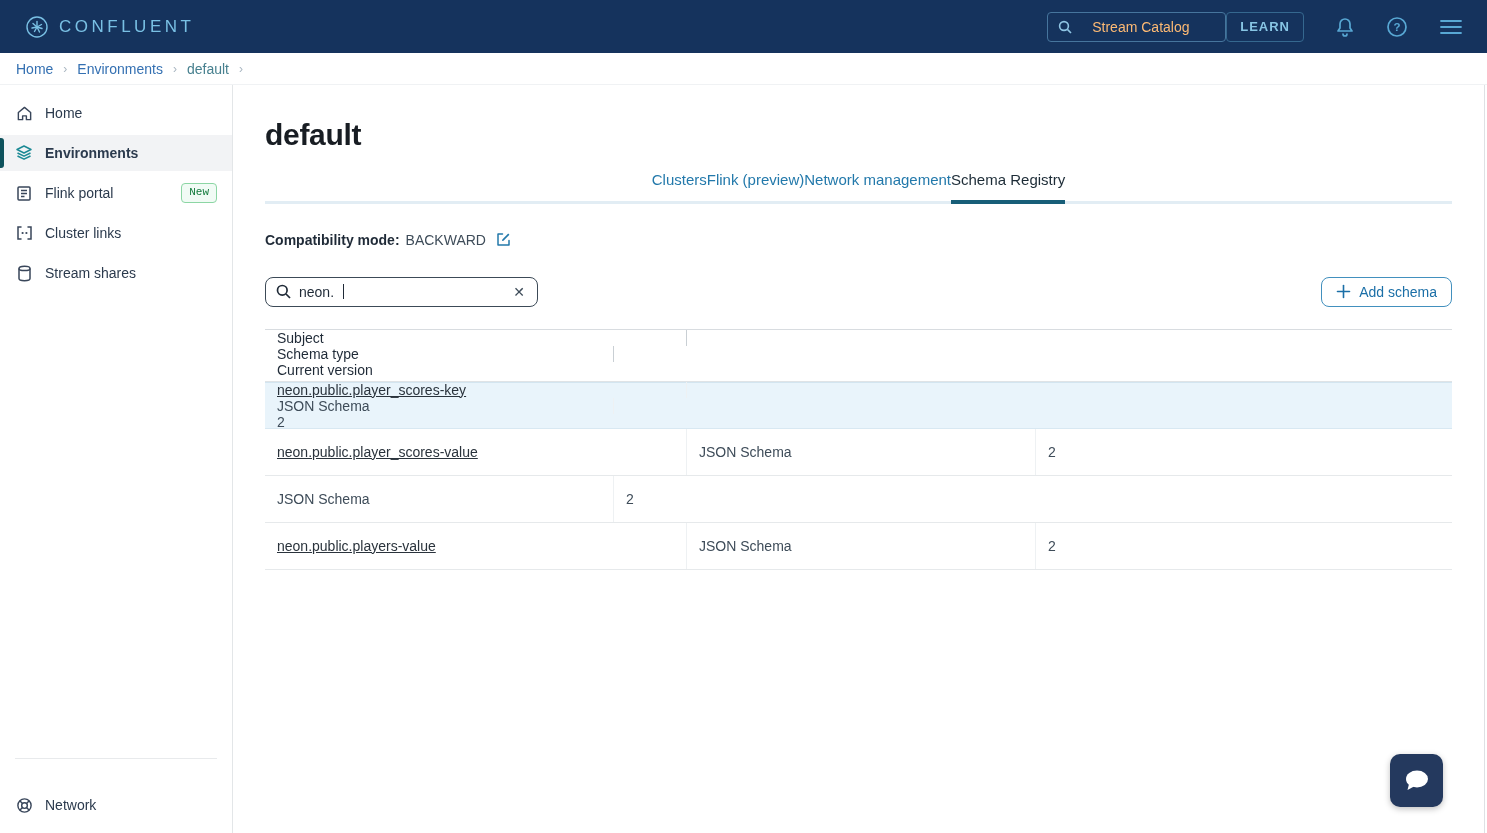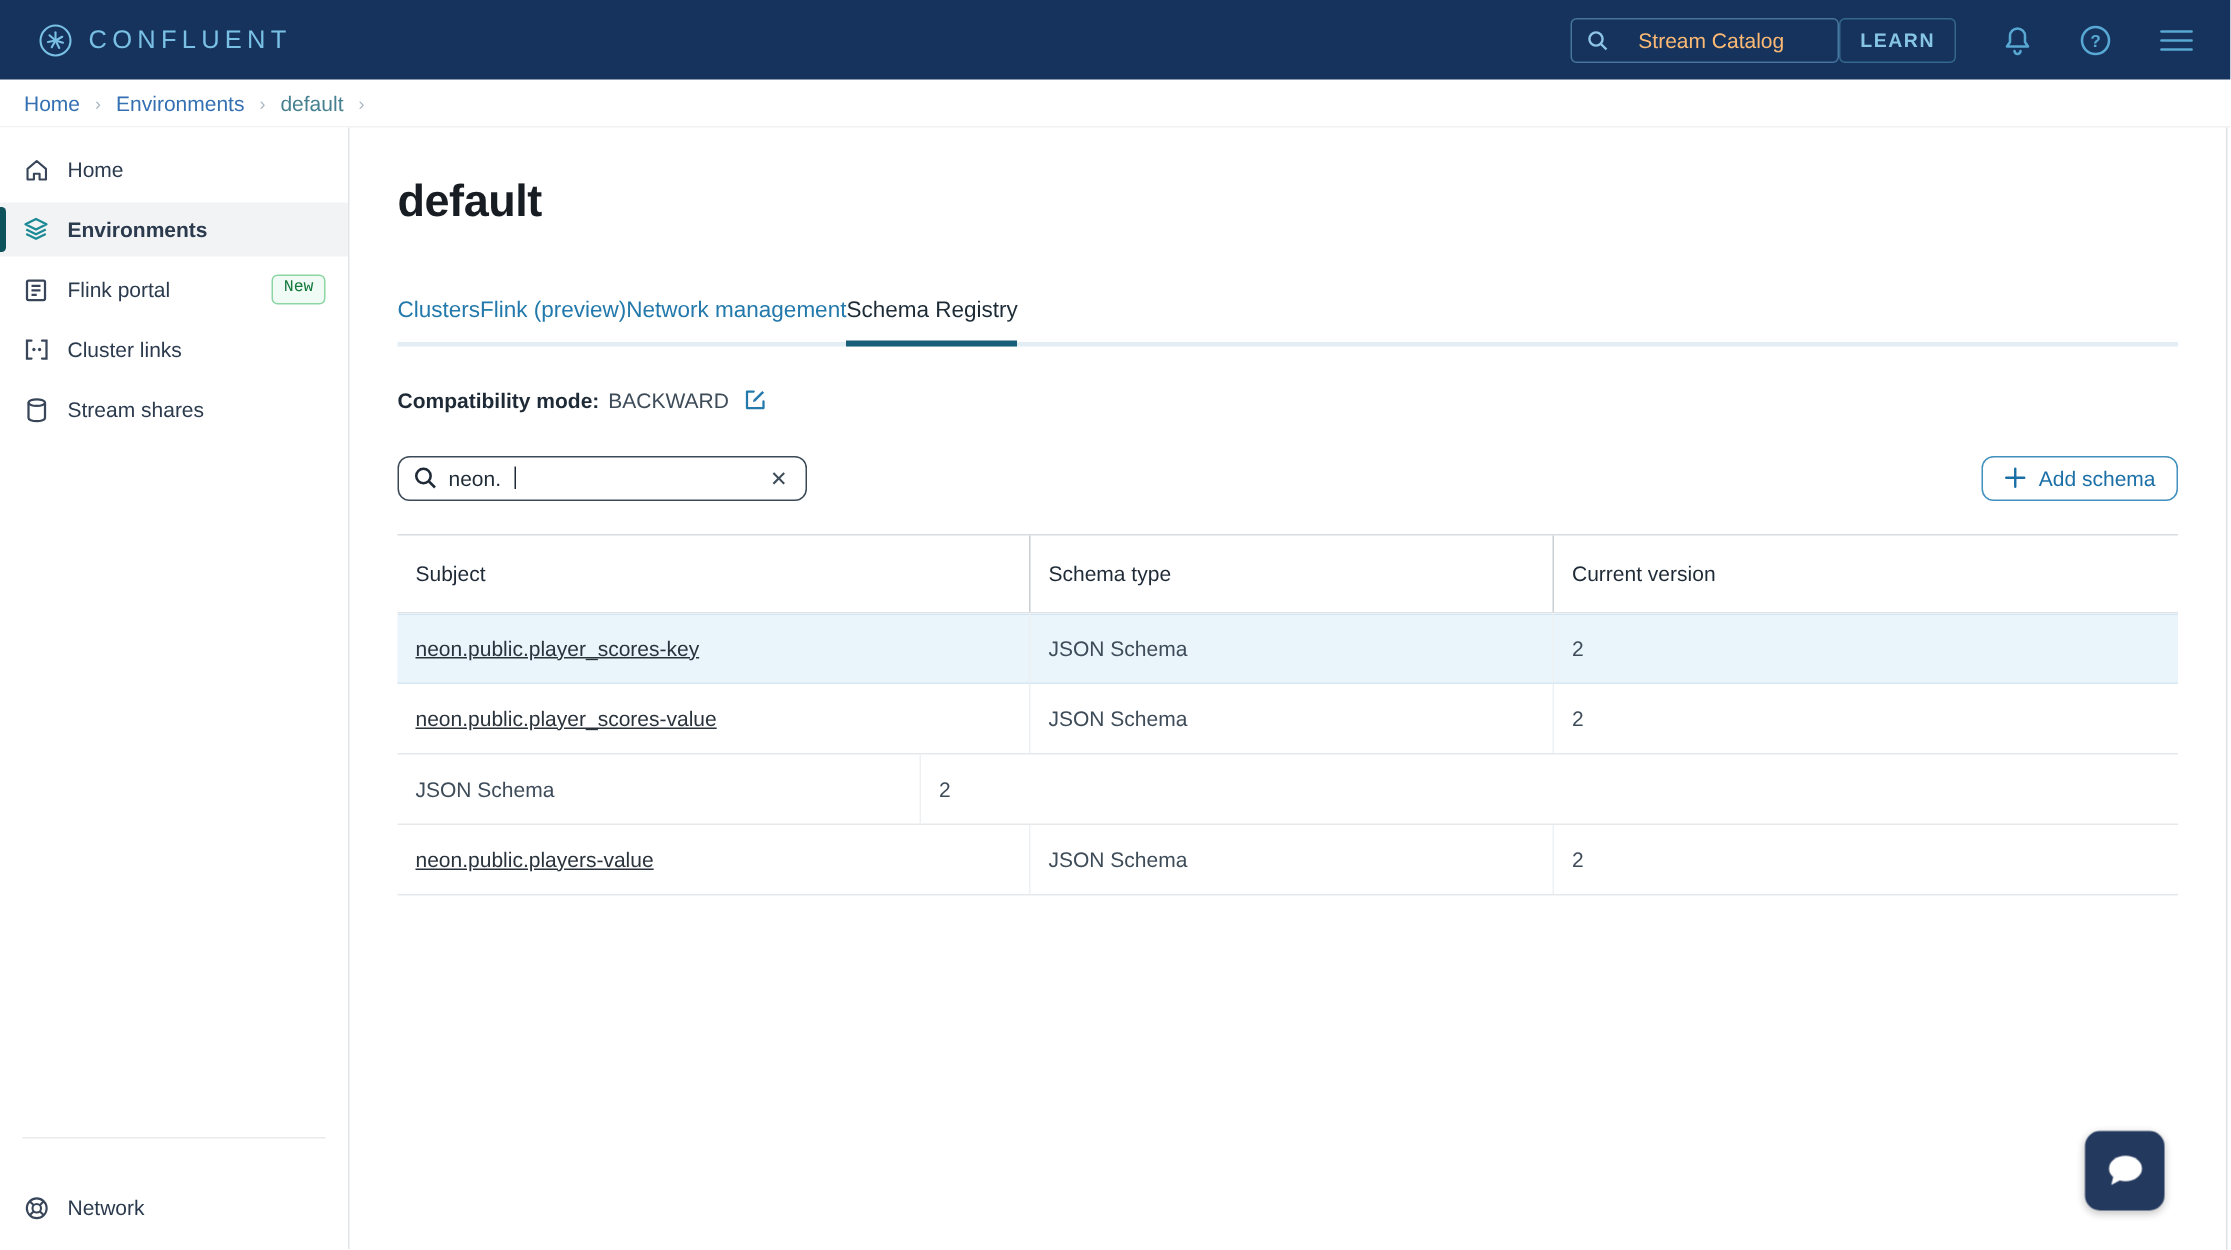--- a/index.html
+++ b/index.html
@@ -40,21 +40,21 @@
     width:4px; background:#0e525c; border-radius:0 3px 3px 0; }
   .side-icon { width:18px; display:flex; justify-content:center; }
   .badge-new { margin-left:auto; font-size:11px; color:#127a3c; background:#f1fbf5;
     border:1px solid #8cd6a4; border-radius:4px; padding:2px 7px; line-height:1.2;font-family:Liberation Mono, monospace; }
   .side-bottom { margin-top:auto; padding-bottom:8px; }
   .side-divider { height:1px; background:#e8eaec; margin:0 15px 28px 15px; }
 
   
   .main { flex:1; padding:33px 35px 0 32px; position:relative; }
   .page-title { font-size:30px; font-weight:700; color:#181d23; letter-spacing:-0.3px; }
-  .tabs { display:flex; margin-top:46px; border-bottom:3px solid #e2edf4; }
+  .tabs { display:flex; margin-top:19px; border-bottom:3px solid #e2edf4;justify-content:center; }
   .tab { font-size:15px; color:#2379ab; padding-bottom:12px; margin-bottom:-3.5px;
     border-bottom:4px solid transparent; cursor:pointer; }
   .tab.active { color:#1c2b36; font-weight:500; border-bottom-color:#175e78; }
 
   .compat-row { margin-top:28px; display:flex; align-items:center; font-size:14px; }
   .compat-label { font-weight:700; color:#1f2a37; }
   .compat-value { margin-left:6px; color:#3e4c59; }
   .edit-btn { background:none; border:none; margin-left:10px; cursor:pointer;
     display:flex; align-items:center; }
 
@@ -66,33 +66,33 @@
     vertical-align:text-bottom; margin-left:1px; }
   .clear-btn { margin-left:auto; background:none; border:none; cursor:pointer;
     color:#3e4c59; font-size:14px; line-height:1; padding:2px; }
   .add-btn { height:30px; padding:0 14px; background:#fff; border:1px solid #4290be;
     border-radius:8px; color:#1b6fa7; font-size:14px; display:flex; align-items:center;
     gap:8px; cursor:pointer; font-family:"Liberation Sans", sans-serif; }
 
   
   .table { margin-top:22px; width:1187px; border-top:1px solid #d8dce0; font-size:14px; }
   .trow { display:flex; }
-  .trow.header { height:52px; border-bottom:1px solid #dfe3e6; }
+  .trow.header { height:52px; border-bottom:1px solid #dfe3e6;flex-direction:column; }
   .trow.header .cell { border-right:1px solid #c9cfd4; color:#1f2a37; font-weight:500;
     display:flex; align-items:center; }
   .trow.body { height:47px; border-bottom:1px solid #e6e9eb; }
   .trow.body .cell { border-right:1px solid #eef1f3; display:flex; align-items:center;
     color:#3e4c59; }
   .trow .cell:last-child { border-right:none; }
   .cell { padding:0 12px; }
   .col-subject { width:422px; }
   .col-type { width:349px; }
   .col-version { width:416px; }
   .trow.body.highlight { background:#e9f4fb; box-shadow:inset 0 1px 0 #d3e5f0;
-    border-bottom-color:#d8e8f2; }
+    border-bottom-color:#d8e8f2;flex-direction:column; }
   .subject-link { color:#2a333c; text-decoration:underline; cursor:pointer; }
 
   
   .scroll-strip { position:fixed; top:85px; bottom:0; right:2px; width:1px;
     background:#dee1e4; }
   .chat-btn { position:fixed; right:44px; bottom:26px; width:53px; height:53px;
     background:#24395e; border:none; border-radius:10px; cursor:pointer;
     display:flex; align-items:center; justify-content:center;
     box-shadow:0 2px 6px rgba(0,0,0,0.25); }
 </style>

